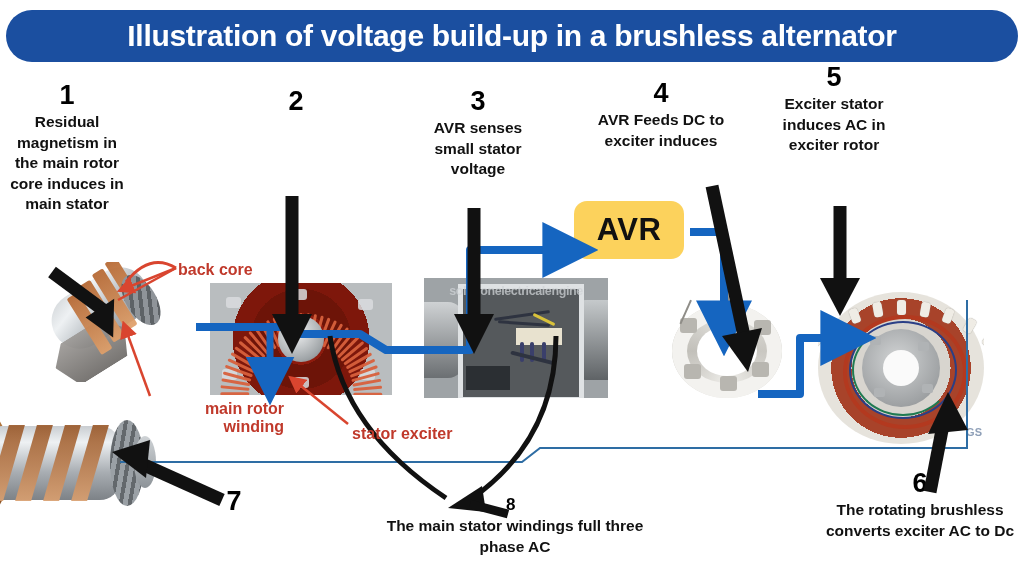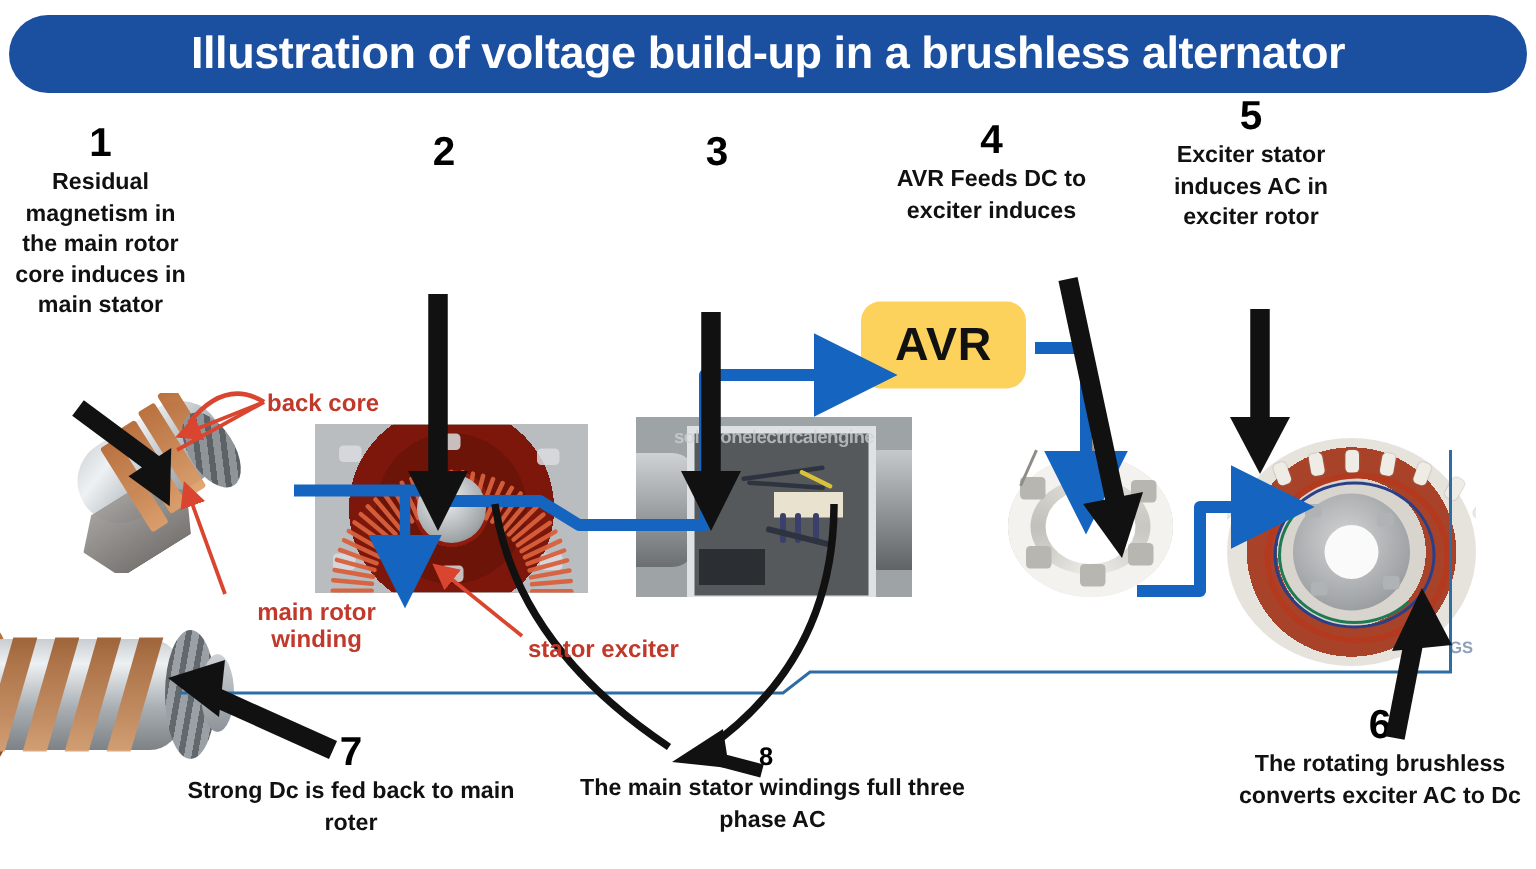--- a/index.html
+++ b/index.html
@@ -308,44 +308,44 @@
     <div class="num">1</div>
     <div class="body">Residual magnetism in the main rotor core induces in main stator</div>
   </div>
 
   <div class="step" style="left:228px;top:88px;width:136px">
     <div class="num">2</div>
   </div>
 
   <div class="step" style="left:414px;top:88px;width:128px">
     <div class="num">3</div>
+    <div class="body">AVR senses small stator voltage</div>
   </div>
 
   <div class="step" style="left:578px;top:80px;width:166px">
     <div class="num">4</div>
     <div class="body">AVR Feeds DC to exciter induces</div>
   </div>
 
   <div class="step" style="left:760px;top:64px;width:148px">
     <div class="num">5</div>
     <div class="body">Exciter stator induces AC in exciter rotor</div>
   </div>
 
   <div class="step" style="left:824px;top:470px;width:192px">
     <div class="num">6</div>
     <div class="body">The rotating brushless converts exciter AC to Dc</div>
   </div>
 
   <div class="step" style="left:118px;top:488px;width:232px">
     <div class="num">7</div>
-    <div class="body">Strong Dc is fed back to main roter</div>
   </div>
 
   <div class="step" style="left:372px;top:496px;width:286px">
     <div class="num" style="font-size:17px;text-align:left;margin-left:134px">8</div>
     <div class="body">The main stator windings full three phase AC</div>
   </div>
 
   <div class="red-lbl" style="left:178px;top:261px">back core</div>
-  <div class="red-lbl" style="left:156px;top:400px;width:110px;text-align:center">main rotor winding</div>
+  <div class="red-lbl" style="left:174px;top:400px;width:110px;text-align:right">main rotor winding</div>
   <div class="red-lbl" style="left:352px;top:425px">stator exciter</div>
 
 </div>
 
 </body></html>

